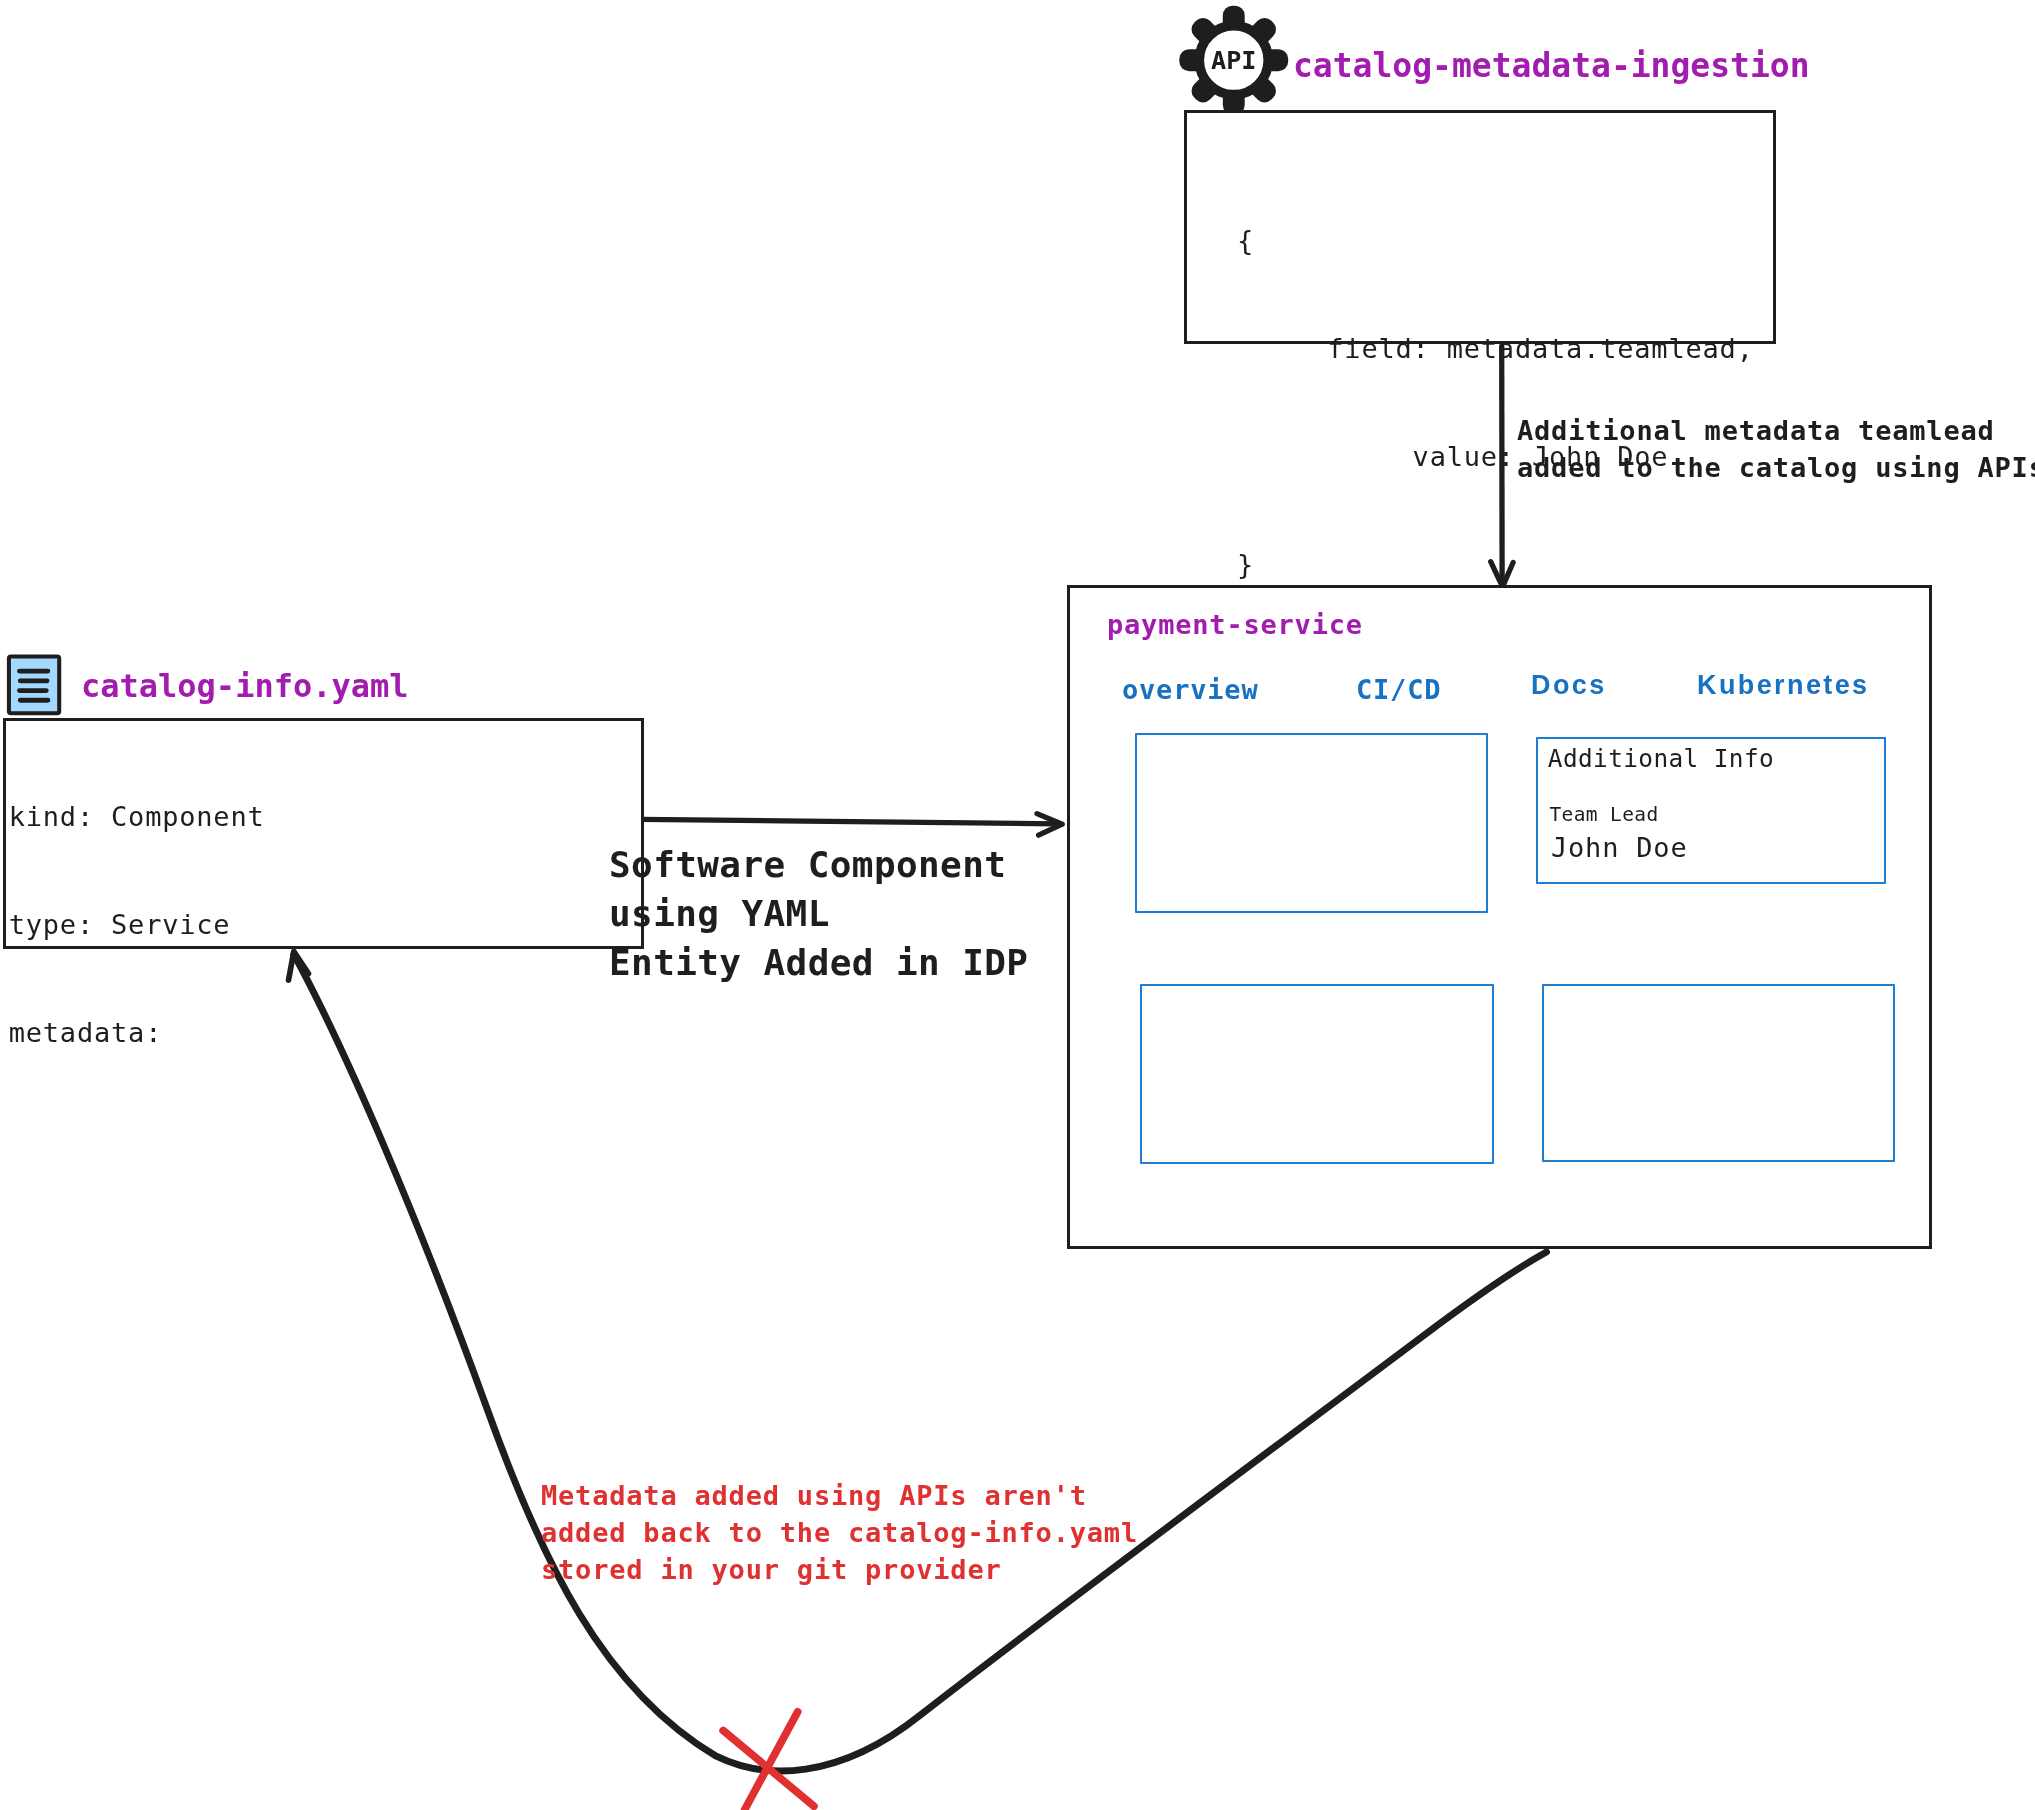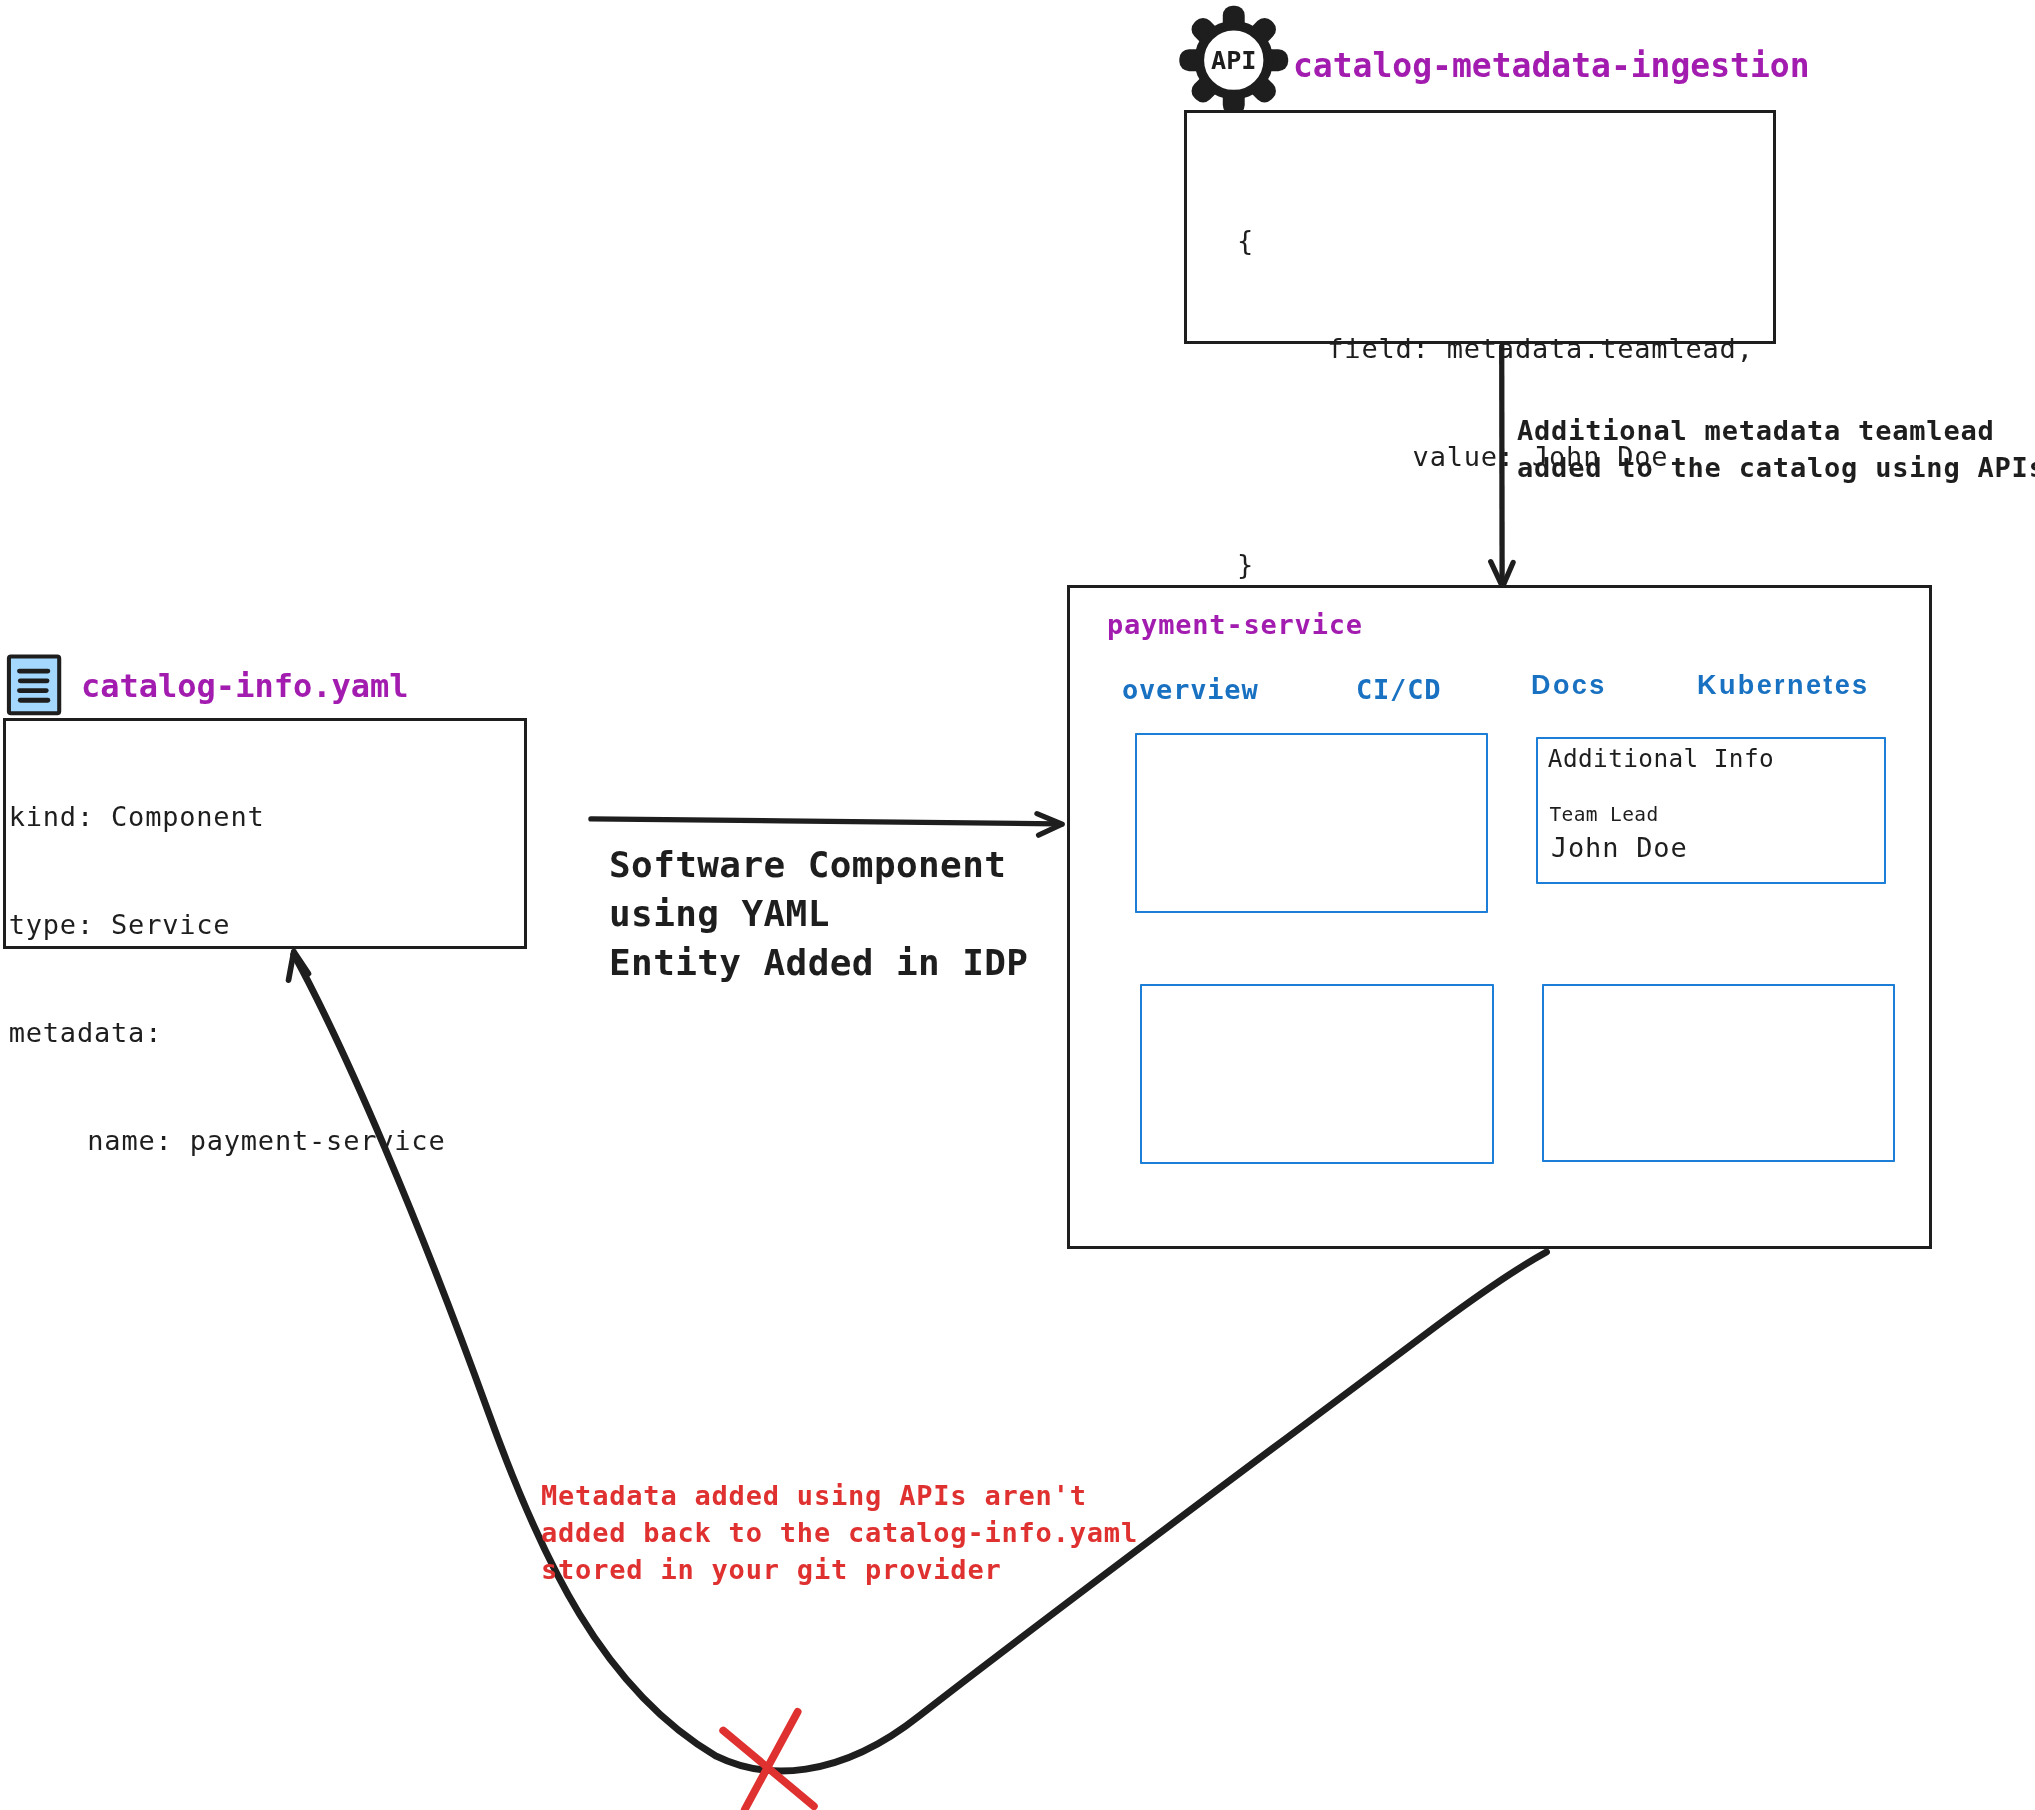--- a/index.html
+++ b/index.html
@@ -102,26 +102,25 @@
     <g stroke="#1e1e1e" stroke-width="12" stroke-linecap="round">
       <line x1="48" y1="52" x2="118" y2="52"></line>
       <line x1="50" y1="76" x2="116" y2="76"></line>
       <line x1="48" y1="100" x2="114" y2="100"></line>
       <line x1="50" y1="124" x2="118" y2="124"></line>
     </g>
   </svg>
 
   <div class="abs blue-title big-title" style="left:81px;top:667px;font-size:32px;">catalog-info.yaml</div>
 
-  <div class="box" style="left:3.3px;top:718px;width:524px;height:231px;">
+  <div class="box" style="left:3.3px;top:718px;width:641px;height:231px;">
     <div class="code-text" style="padding-top:5.7px;">
       <div class="yaml-line">kind: Component</div>
       <div class="yaml-line">type: Service</div>
       <div class="yaml-line">metadata:</div>
-      <div class="yaml-line indented">name: payment-service</div>
     </div>
   </div>
 
   <div class="abs software-label" style="left:609px;top:840px;">
     <div>Software Component</div>
     <div>using YAML</div>
     <div>Entity Added in IDP</div>
   </div>
 
   <div class="box" style="left:1067px;top:585px;width:865px;height:664px;"></div>

